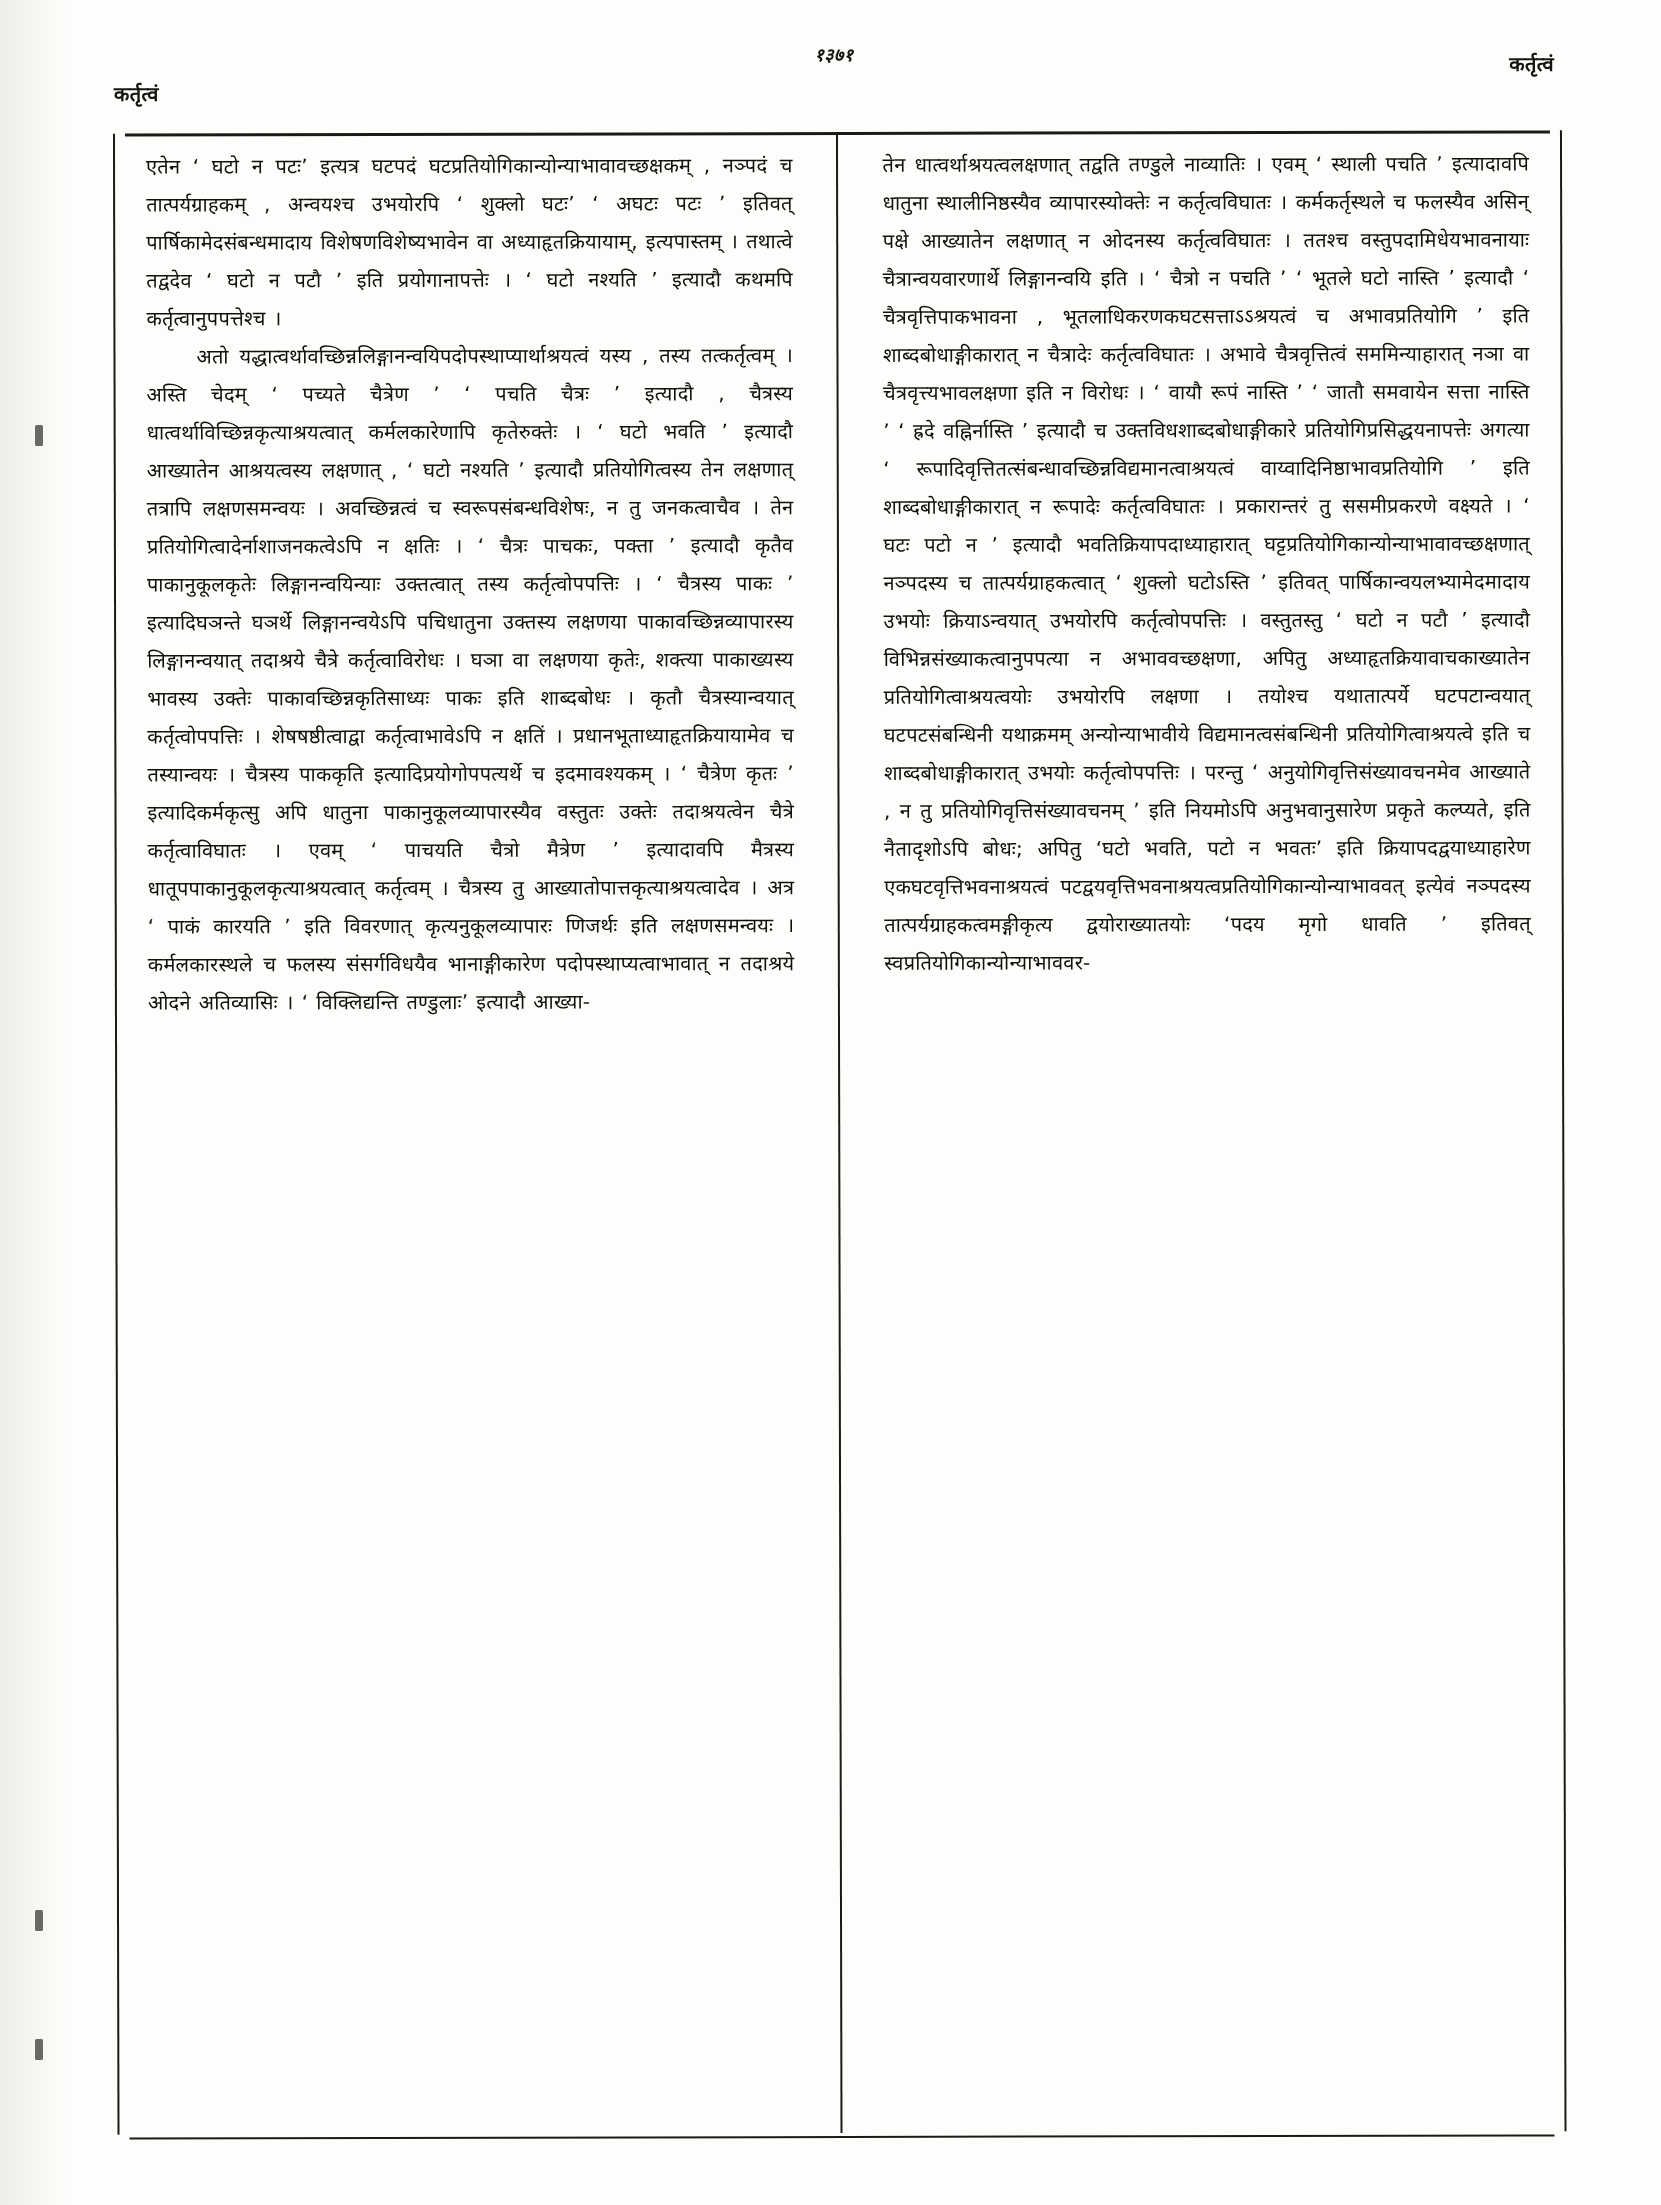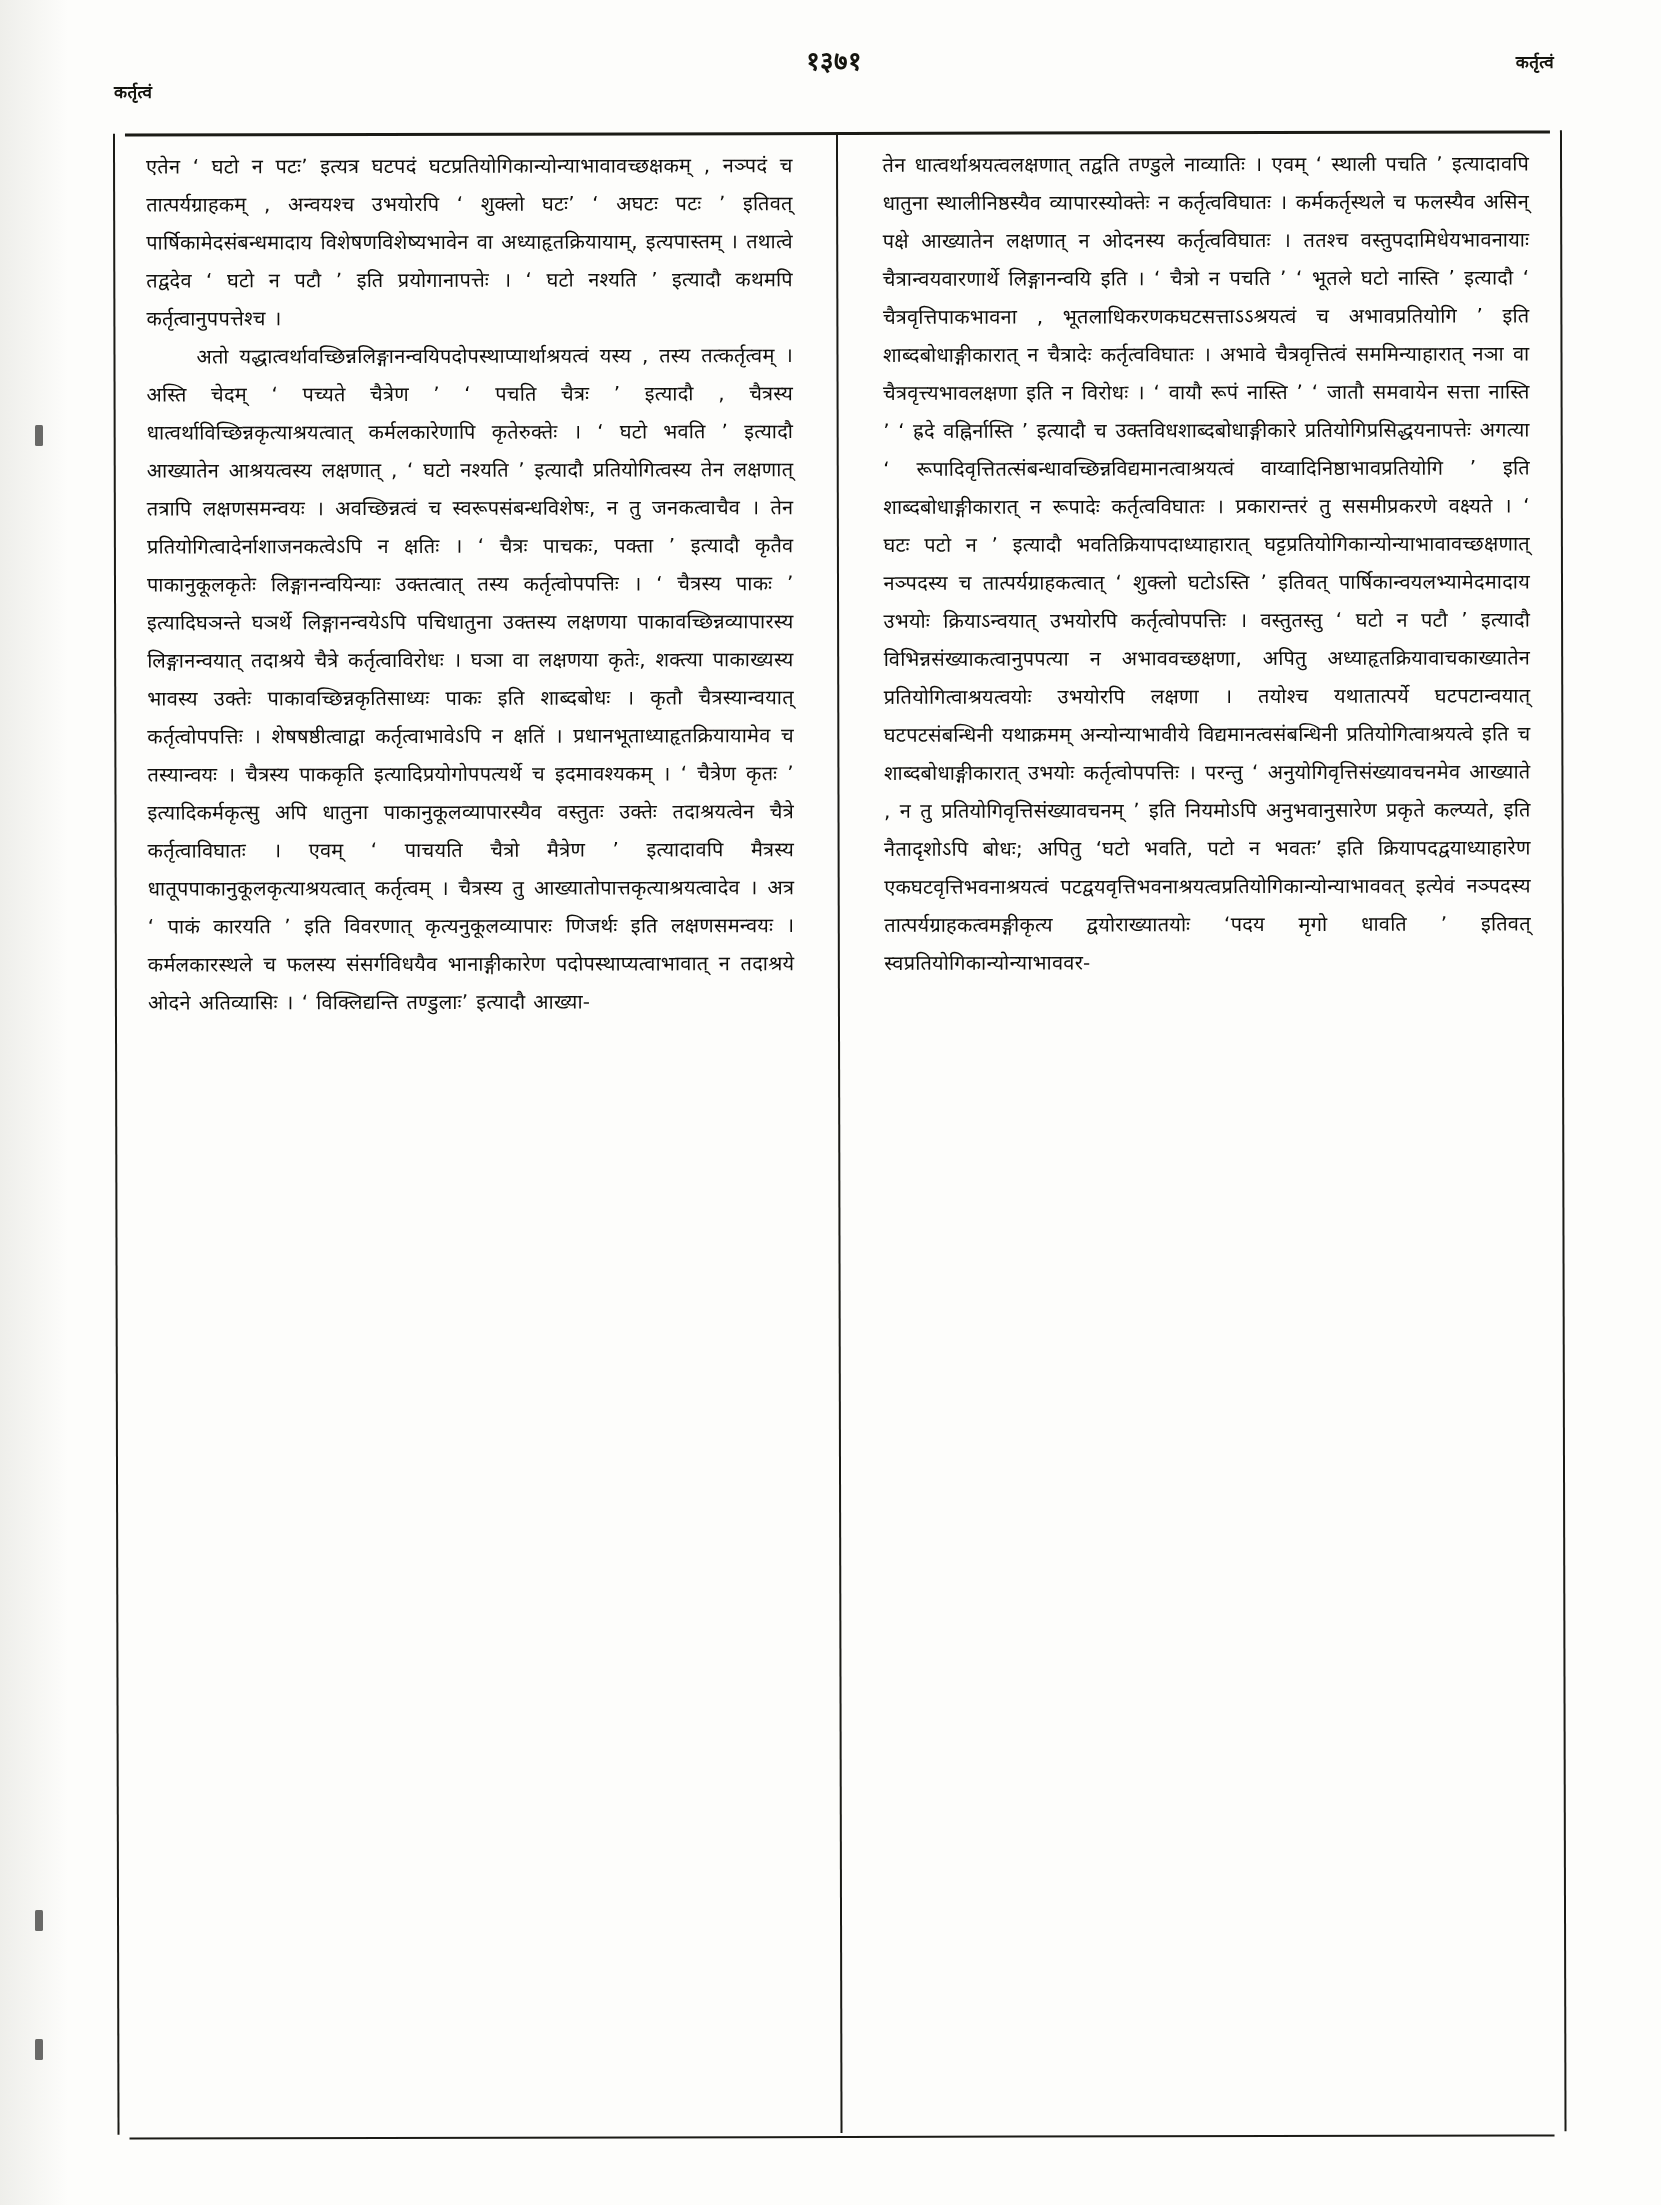--- a/index.html
+++ b/index.html
@@ -46,28 +46,28 @@
   .page-header {
     position: absolute;
     left: 114px;
     top: 59px;
     width: 1440px;
     height: 53px;
   }
   .header-left, .header-right, .header-center {
     position: absolute;
     font-family: "DejaVu Sans", sans-serif;
-    font-size: 17px;
+    font-size: 20px;
     font-weight: 700;
     color: #15150f;
     letter-spacing: 0.4px;
   }
   .header-left  { left: 0;   top: 21px; }
   .header-right { right: 0;  top: -9px; }
-  .header-center{ left: 50%; top: -16.7px; transform: translateX(-50%); font-size: 26px; }
+  .header-center{ left: 50%; top: -16.7px; transform: translateX(-50%); font-size: 18px; font-style: italic; }
 
   
   .text-frame {
     position: absolute;
     left: 125px;
     top: 146px;
     width: 1425px;
     height: 1971px;
   }
   .rule {

